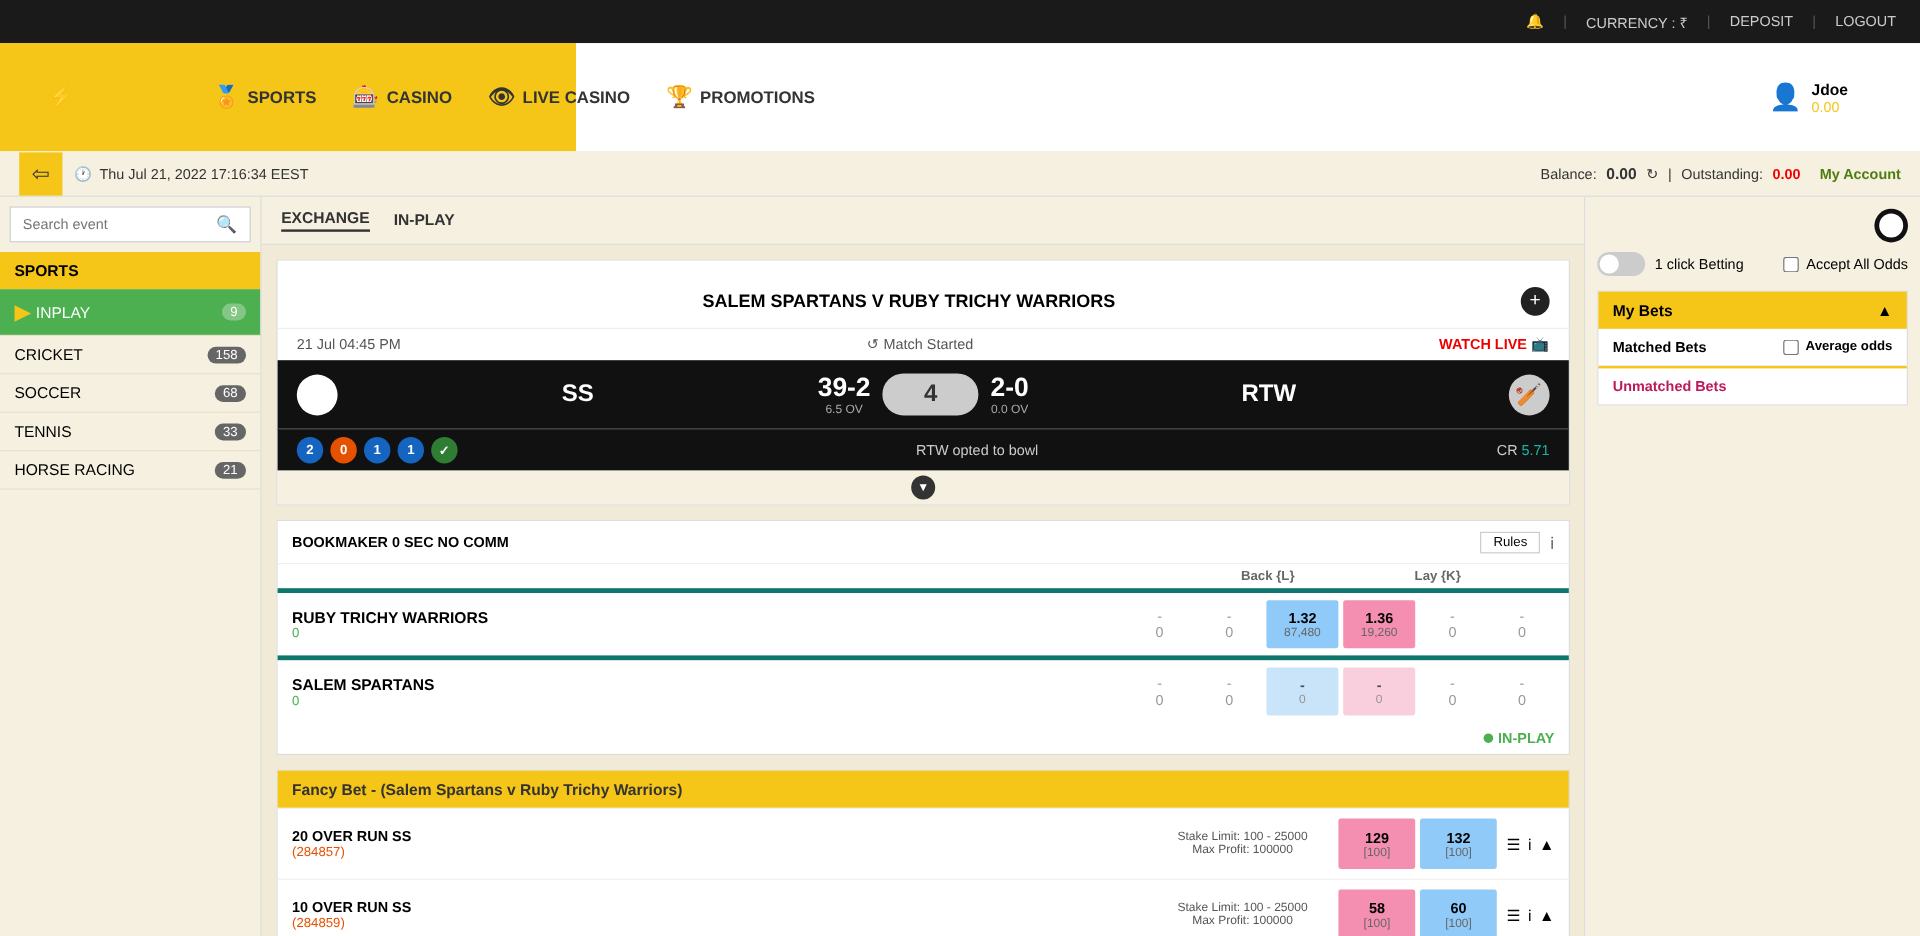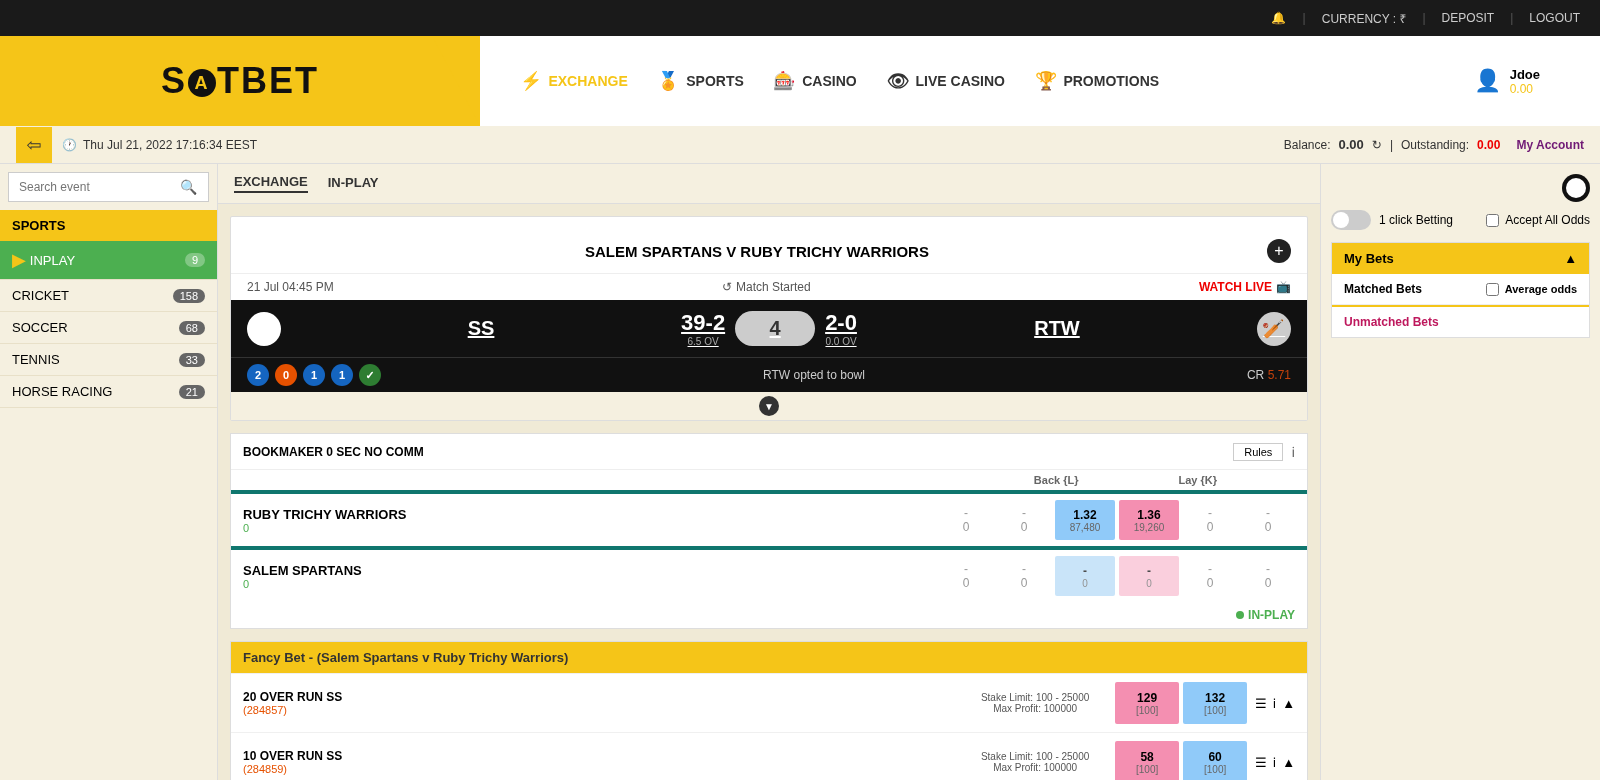--- a/index.html
+++ b/index.html
@@ -105,21 +105,21 @@
       align-items: center;
       justify-content: center;
       cursor: pointer;
       font-size: 18px;
       color: #333;
     }
     .time-info { display: flex; align-items: center; gap: 6px; flex: 1; }
     .balance-info { display: flex; align-items: center; gap: 8px; font-size: 12px; }
     .balance-val { font-weight: bold; font-size: 13px; }
     .outstanding-val { color: #e00; font-weight: bold; }
-    .my-account-link { color: #701a75; font-weight: bold; cursor: pointer; }
+    .my-account-link { color: #4d7c0f; font-weight: bold; cursor: pointer; }
 
     
     .main-layout {
       display: flex;
       height: calc(780px - 36px - 90px - 38px);
       overflow: hidden;
     }
 
     
     .sidebar {
@@ -253,21 +253,20 @@
       font-weight: bold;
       font-size: 12px;
     }
     .score-area {
       background: #111;
       color: #fff;
       padding: 10px 16px;
       display: flex;
       align-items: center;
       gap: 10px;
-      text-decoration: underline;
     }
     .team-abbr {
       font-size: 20px;
       font-weight: bold;
       min-width: 60px;
       text-align: center;
     }
     .score-box {
       flex: 1;
       text-align: center;
@@ -336,21 +335,21 @@
       color: #ccc;
       font-size: 12px;
       flex: 1;
       text-align: center;
     }
     .cr-badge {
       color: #ccc;
       font-size: 12px;
       margin-left: auto;
     }
-    .cr-val { color: #c2410c; }
+    .cr-val { color: #14b8a6; }
     .expand-btn {
       background: #333;
       color: #fff;
       border: none;
       border-radius: 50%;
       width: 20px;
       height: 20px;
       cursor: pointer;
       font-size: 10px;
       display: flex;
@@ -578,25 +577,20 @@
   <div class="top-bar-item">🔔</div>
   <span class="top-bar-separator">|</span>
   <div class="top-bar-item">CURRENCY : ₹</div>
   <span class="top-bar-separator">|</span>
   <div class="top-bar-item">DEPOSIT</div>
   <span class="top-bar-separator">|</span>
   <div class="top-bar-item">LOGOUT</div>
 </div>
 
 <div class="header">
-  <div class="logo-area">
-    <div class="logo-text">
-      S<span class="a-icon">A</span>TBET
-    </div>
-  </div>
   <div class="nav-menu">
     <a class="nav-item active">
       <span class="nav-icon">⚡</span>
       <span>EXCHANGE</span>
     </a>
     <a class="nav-item">
       <span class="nav-icon">🏅</span>
       <span>SPORTS</span>
     </a>
     <a class="nav-item">

